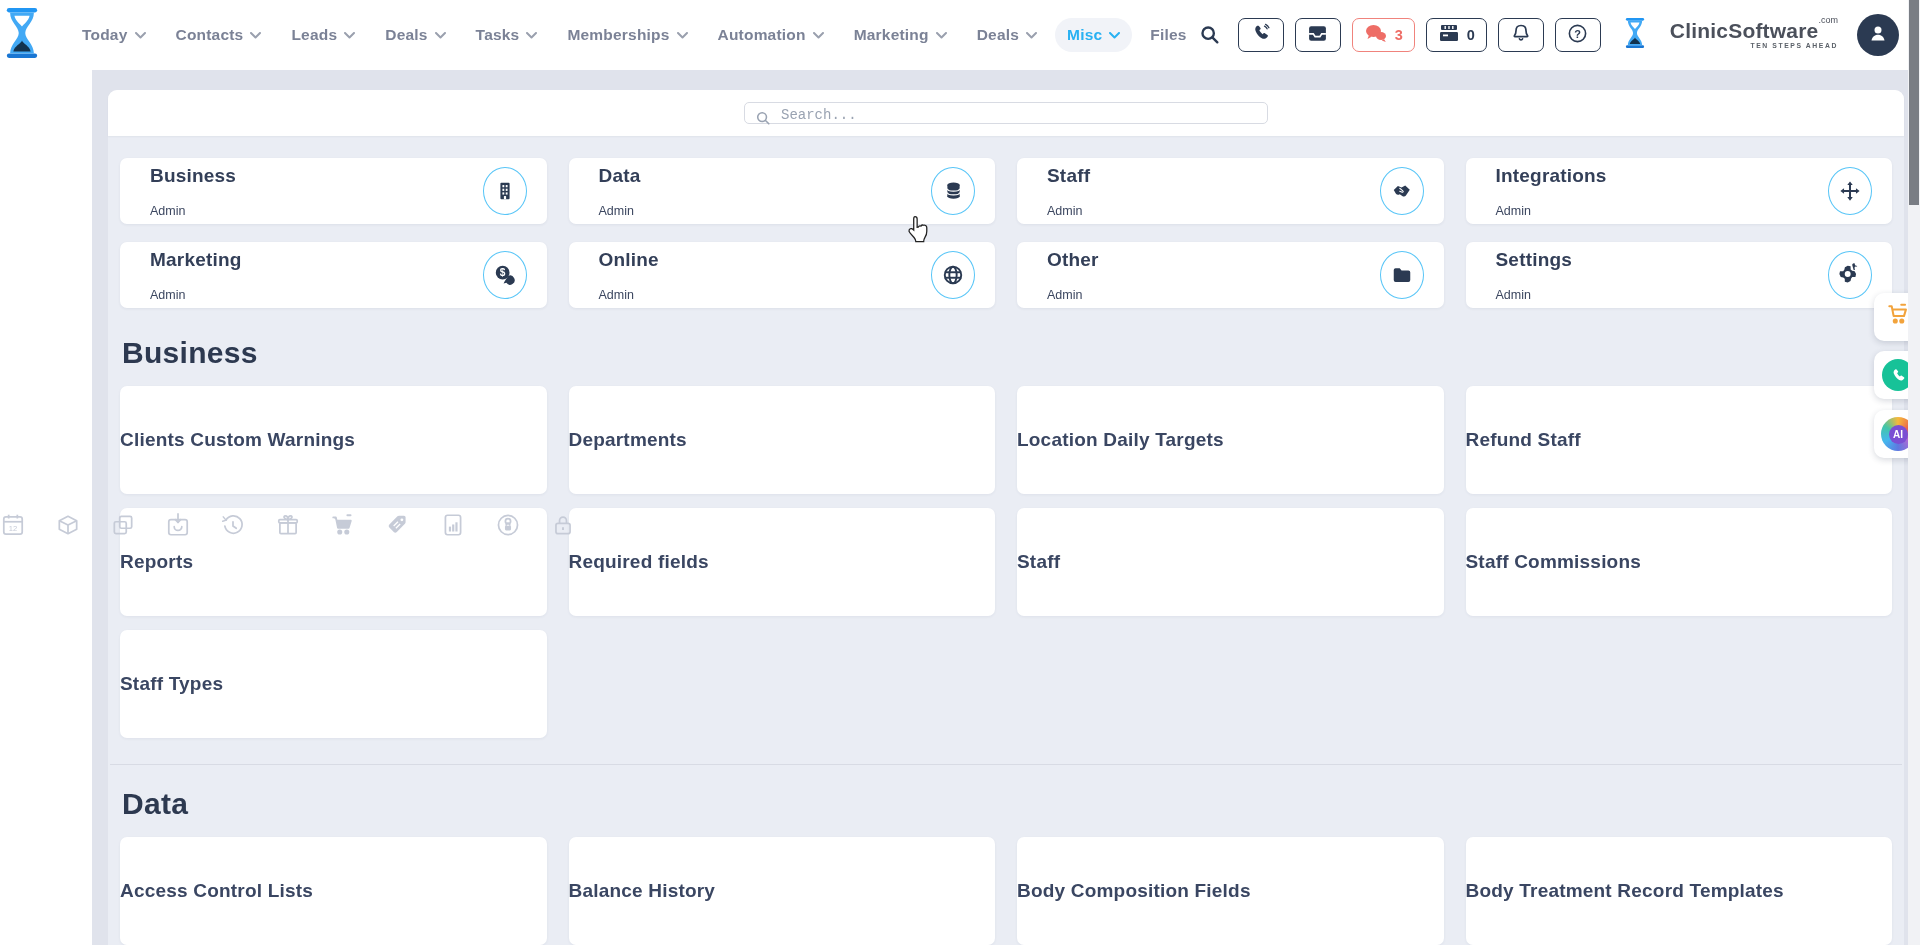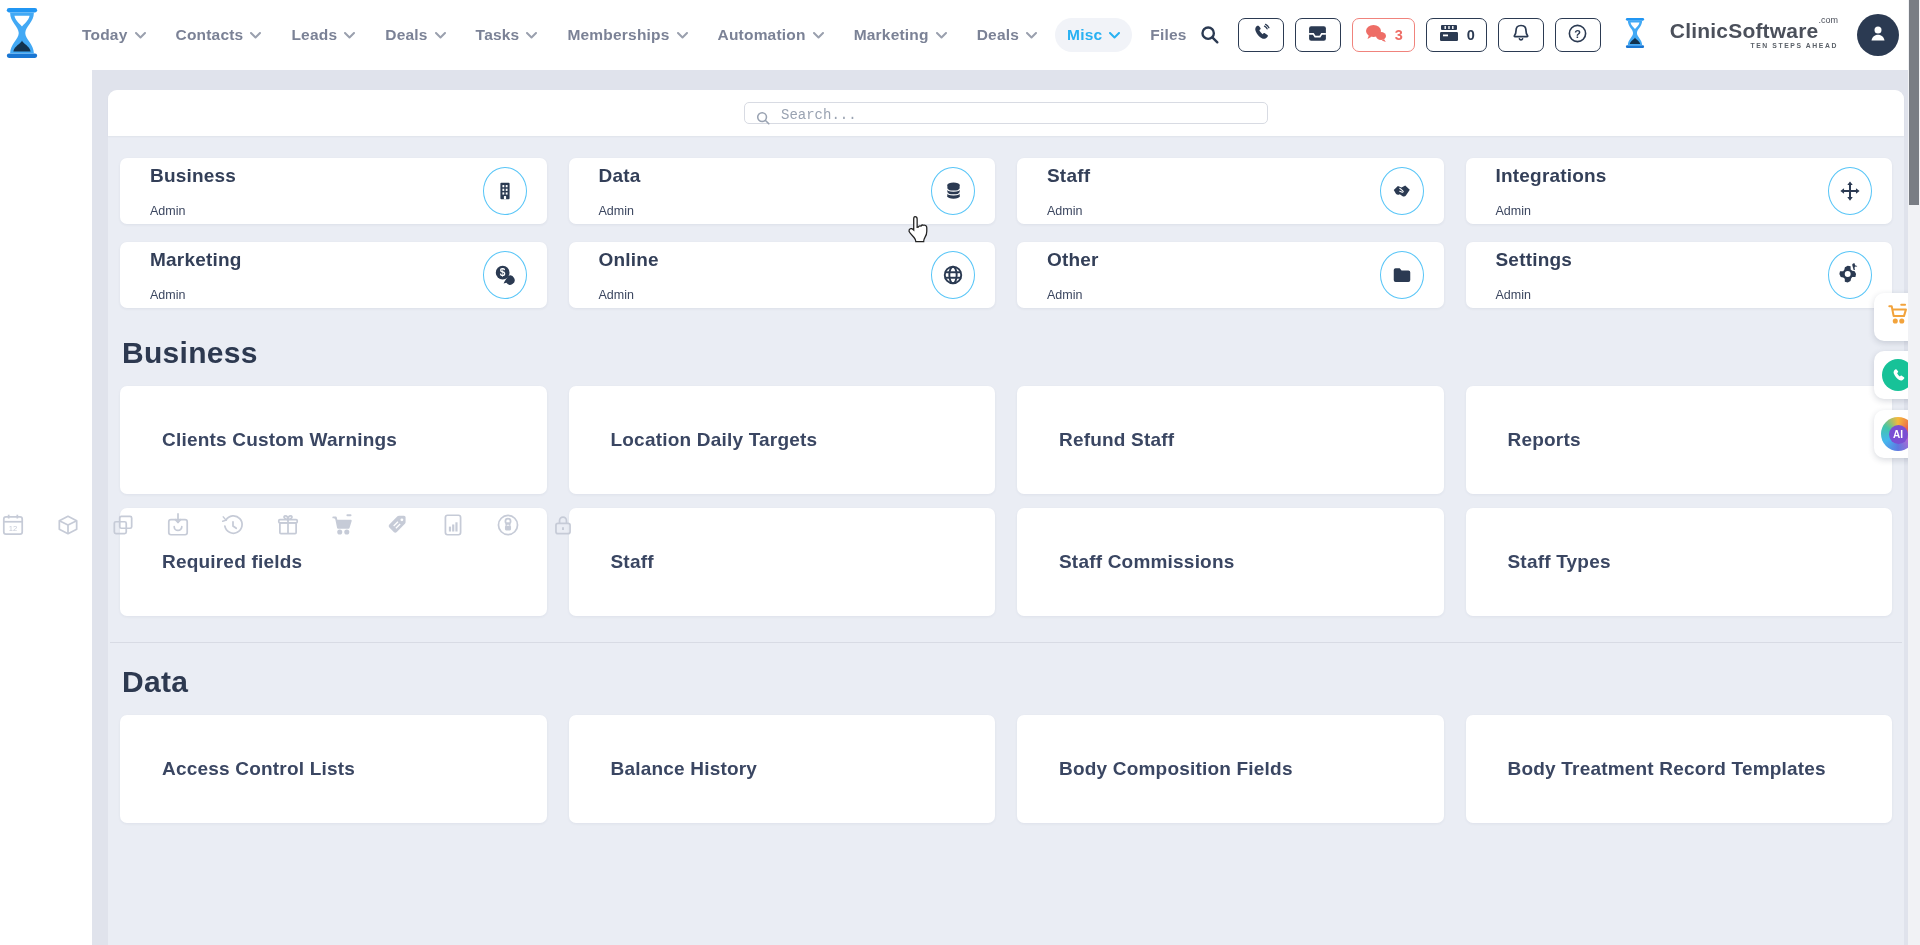--- a/index.html
+++ b/index.html
@@ -47,21 +47,21 @@
   .search-box .mag { position:absolute; left:11px; top:8px; }
 
   .cat-grid { display:grid; grid-template-columns:repeat(4,1fr); gap:18px 22px; padding:22px 12px 0 12px; }
   .cat-card { height:66px; background:#ffffff; border-radius:7px; display:flex; align-items:center; padding:0 20px 0 30px; box-shadow:0 1px 3px rgba(40,50,80,.07); cursor:pointer; }
   .cat-title { font-size:19px; font-weight:700; color:#333f58; letter-spacing:.2px; }
   .cat-sub { font-size:12.5px; font-weight:500; color:#3c4760; margin-top:17px; }
   .cat-ic { margin-left:auto; width:44px; height:48px; border:1.6px solid #57c5f7; border-radius:50%; display:flex; align-items:center; justify-content:center; color:#2b3a52; }
 
   .section-title { font-size:30px; font-weight:700; color:#2d3950; margin:28px 2px 16px 14px; letter-spacing:.3px; }
   .item-grid { display:grid; grid-template-columns:repeat(4,1fr); gap:14px 22px; padding:0 12px; }
-  .item-card { height:108px; background:#ffffff; border-radius:7px; display:flex; align-items:center; padding-left:42px; font-size:19px; font-weight:600; color:#3a4662; letter-spacing:.2px; box-shadow:0 1px 3px rgba(40,50,80,.06); cursor:pointer; }
+  .item-card { height:108px; background:#ffffff; border-radius:7px; display:flex; align-items:center; font-size:19px; font-weight:600; color:#3a4662; letter-spacing:.2px; box-shadow:0 1px 3px rgba(40,50,80,.06); cursor:pointer; }
   .divider { height:1px; background:#d8dbe4; margin:26px 2px 0 2px; }
 
   
   .float-btn { position:absolute; width:48px; height:48px; background:#fff; border-radius:10px; box-shadow:0 2px 6px rgba(40,50,80,.18); display:flex; align-items:center; justify-content:center; z-index:30; cursor:pointer; }
   .fb-cart { left:1874px; top:293px; color:#f2a33c; }
   .fb-wa { left:1874px; top:351px; }
   .wa-circ { width:32px; height:32px; border-radius:50%; background:#17c298; display:flex; align-items:center; justify-content:center; color:#ffffff; }
   .fb-ai { left:1874px; top:410px; }
   .ai-flower { width:34px; height:34px; border-radius:50%; background:conic-gradient(#f6b93b,#e8604c,#b06ad4,#5d78e0,#45b6ee,#43c6a8,#f6b93b); display:flex; align-items:center; justify-content:center; }
   .ai-core { width:19px; height:19px; border-radius:50%; background:#7a4fd3; color:#fff; font-size:10px; font-weight:700; display:flex; align-items:center; justify-content:center; }
@@ -468,20 +468,23 @@
         </span>
       </div>
     </div>
 
     <div class="section-title">Business</div>
     <div class="item-grid">
       <div class="item-card">
           <span>Clients Custom Warnings</span>
         </div>
       <div class="item-card">
+          <span>Departments</span>
+        </div>
+      <div class="item-card">
           <span>Location Daily Targets</span>
         </div>
       <div class="item-card">
           <span>Refund Staff</span>
         </div>
       <div class="item-card">
           <span>Reports</span>
         </div>
       <div class="item-card">
           <span>Required fields</span>

